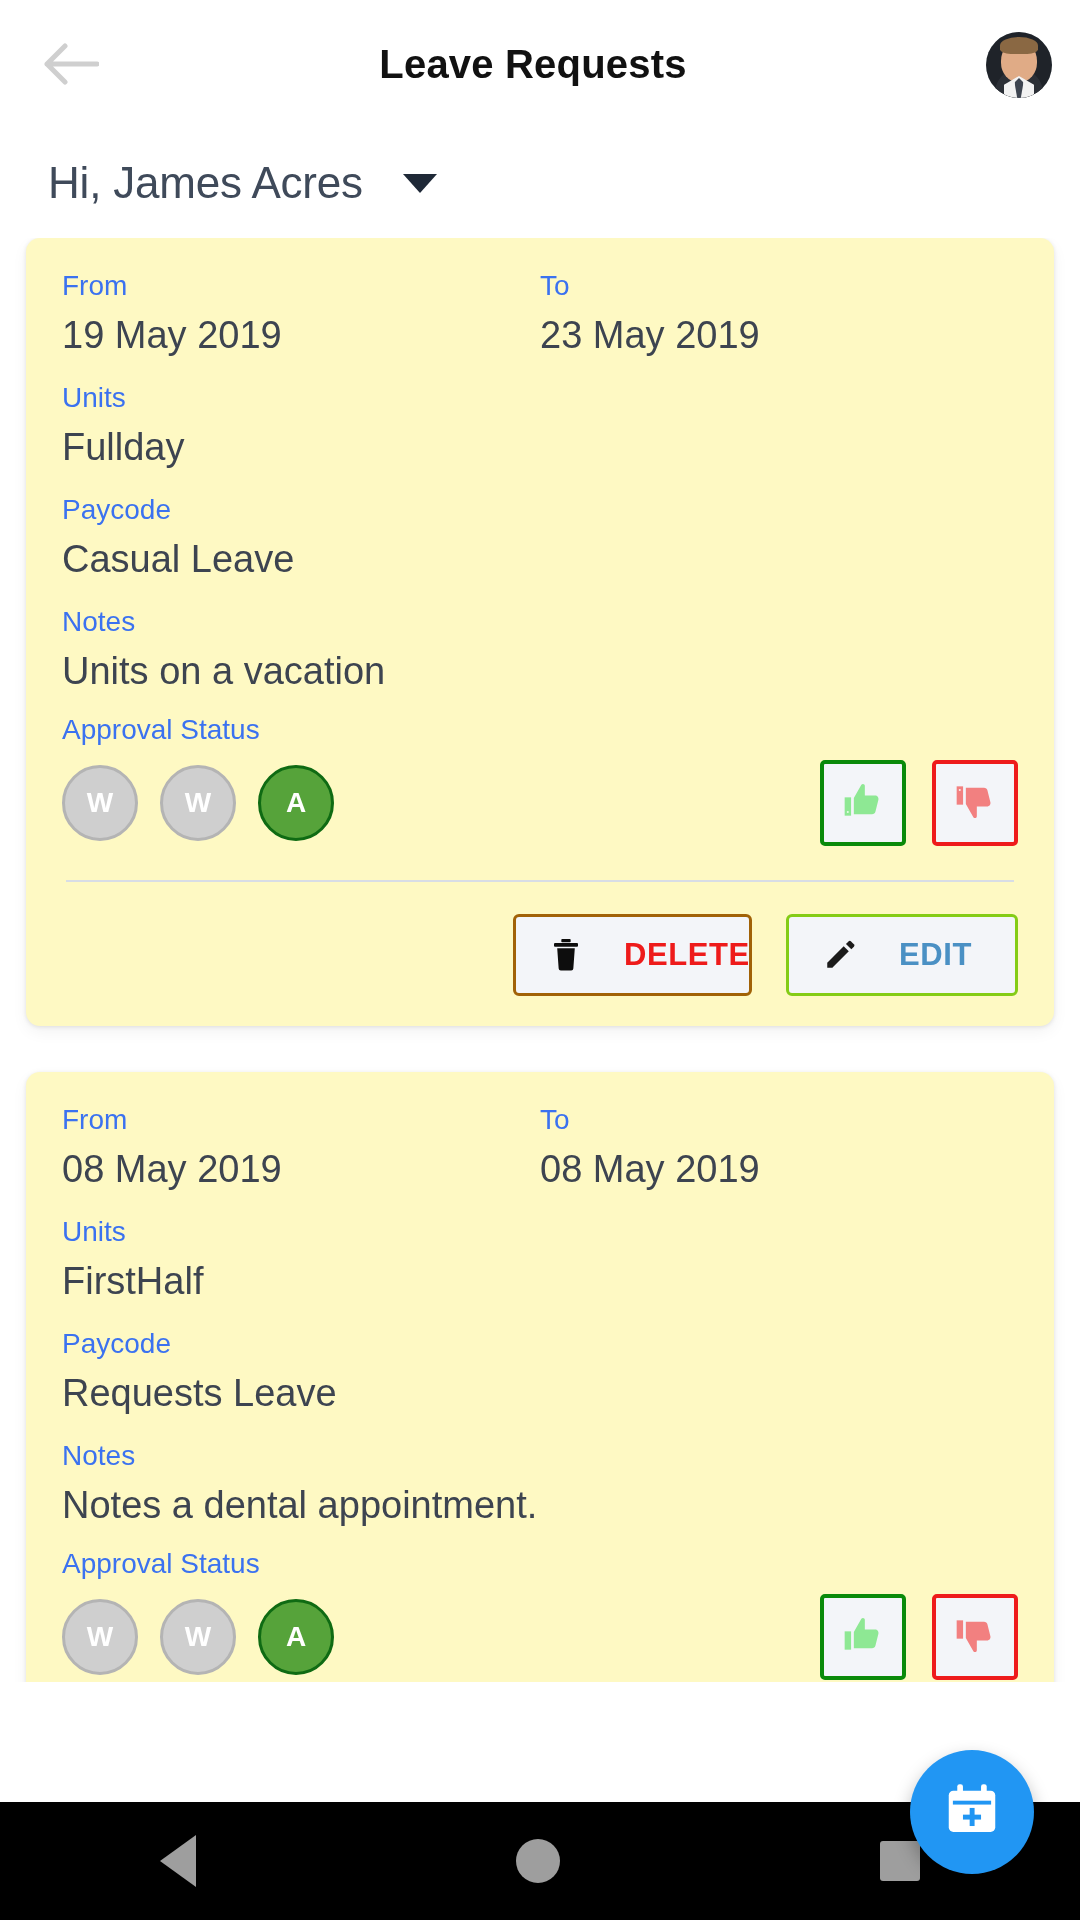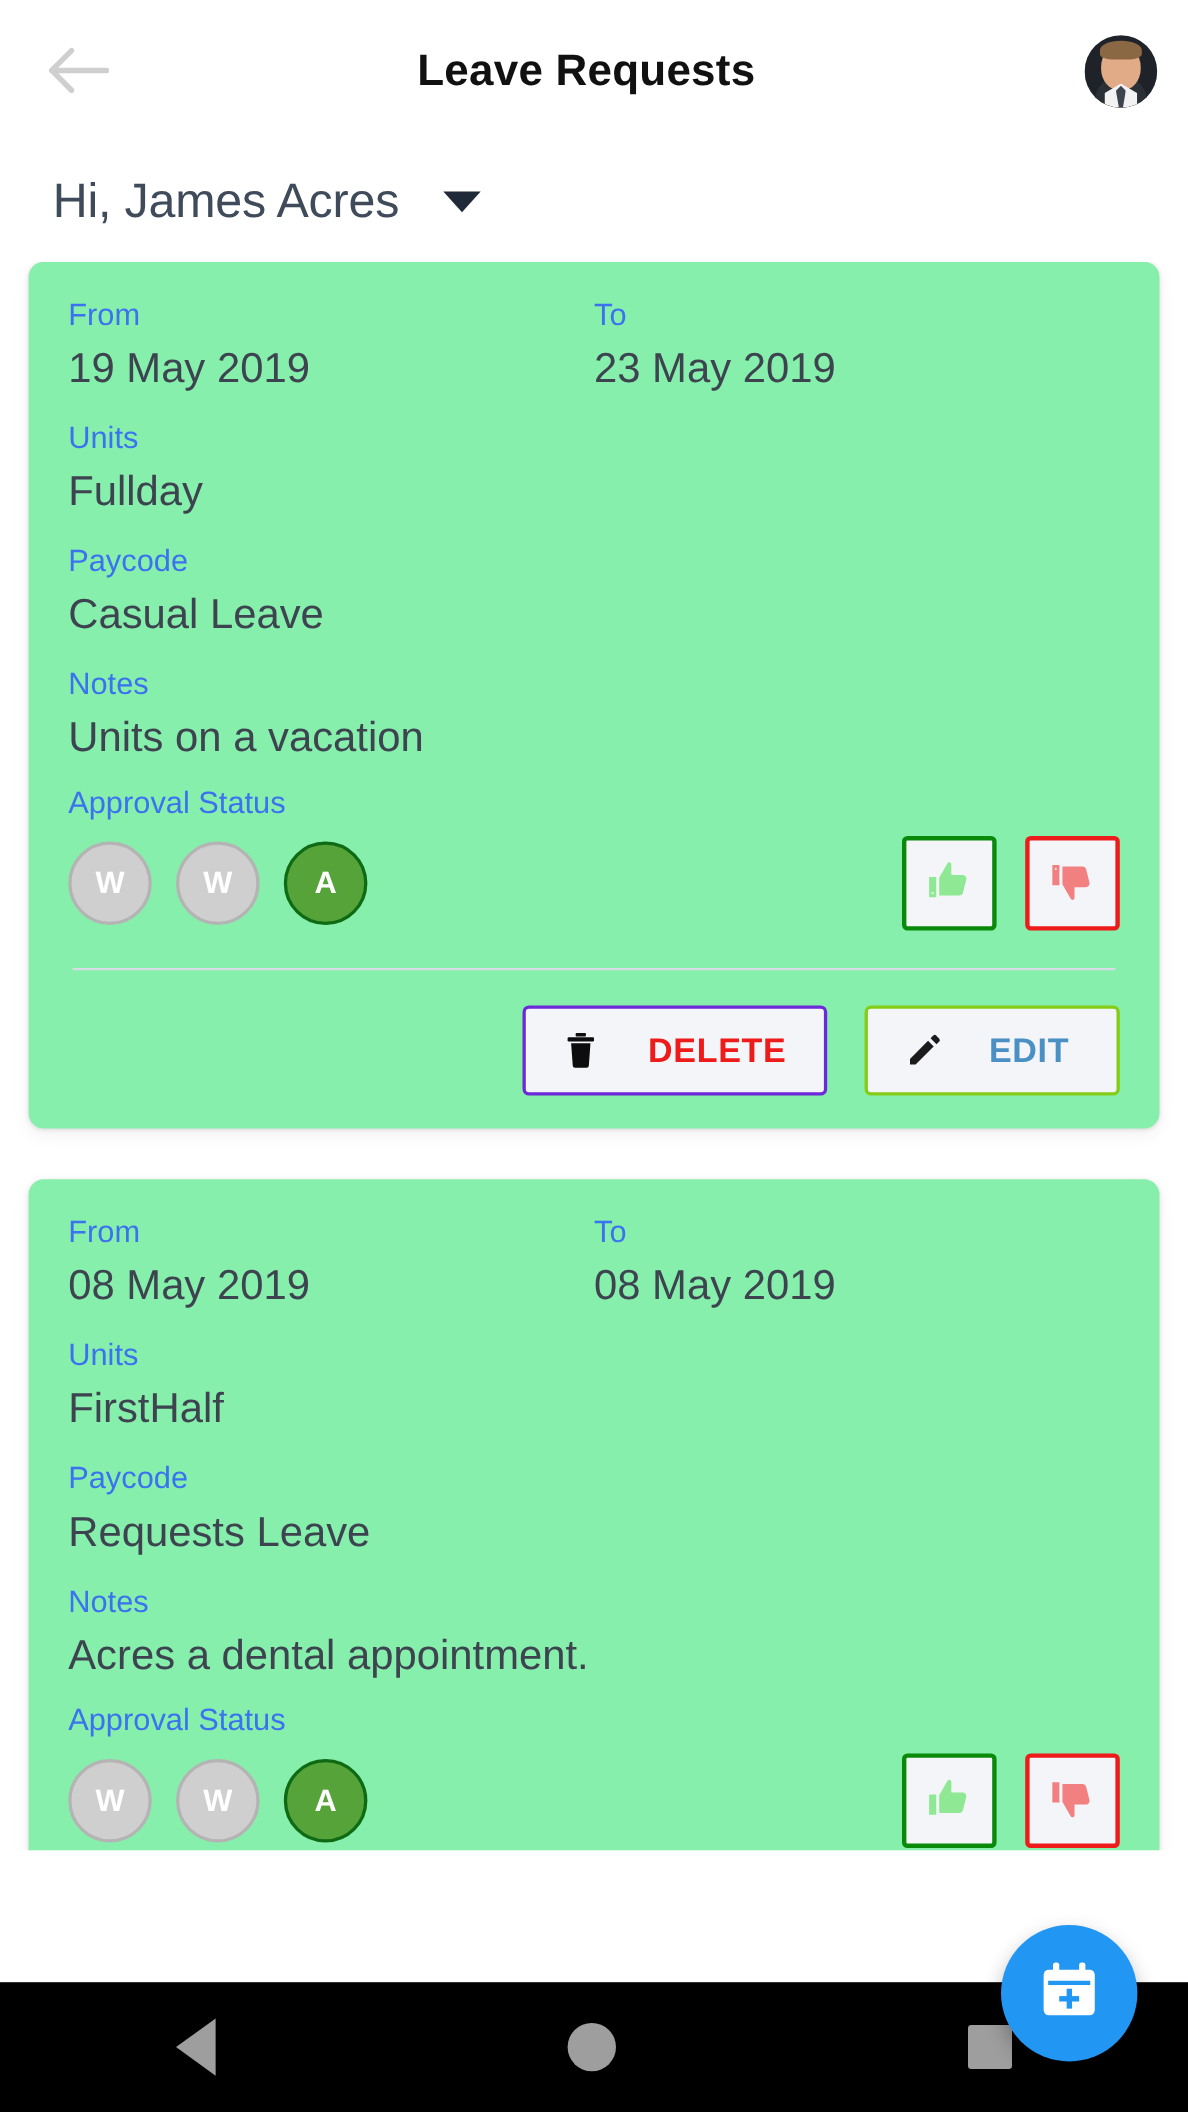--- a/index.html
+++ b/index.html
@@ -107,21 +107,21 @@
   }
 
   
   .content {
     flex: 1 1 auto;
     position: relative;
     overflow: hidden;
     padding: 0 26px;
   }
   .card {
-    background: #86efac;
+    background: #fef9c3;
     border-radius: 14px;
     box-shadow: 0 1px 4px rgba(0,0,0,.10), 0 6px 16px rgba(0,0,0,.05);
     padding: 34px 36px 30px 36px;
     margin-bottom: 46px;
   }
   .row2 { display: flex; }
   .col { width: 50%; }
   .lbl {
     color: #3b72f0;
     font-size: 28px;
@@ -185,21 +185,21 @@
     padding: 0 34px;
     background: #f3f5f9;
   }
   .crud-btn .ico { display: flex; align-items: center; }
   .crud-btn .txt {
     font-size: 31px;
     font-weight: bold;
     letter-spacing: .6px;
     margin-left: 42px;
   }
-  .crud-btn.delete { border: 3px solid #6d28d9; width: 277px; justify-content: space-between; }
+  .crud-btn.delete { border: 3px solid #a16207; width: 239px; justify-content: space-between; }
   .crud-btn.delete .txt { color: #ee1b1b; }
   .crud-btn.edit { border: 3px solid #84cc16; width: 232px; margin-left: 34px; }
   .crud-btn.edit .txt { color: #4a90c4; }
 
   
   .fab {
     position: absolute;
     right: 46px; bottom: 46px;
     width: 124px; height: 124px;
     border-radius: 50%;
@@ -349,21 +349,21 @@
         <div class="col">
           <div class="lbl">To</div>
           <div class="val">08 May 2019</div>
         </div>
       </div>
       <div class="lbl">Units</div>
       <div class="val">FirstHalf</div>
       <div class="lbl">Paycode</div>
       <div class="val">Requests Leave</div>
       <div class="lbl">Notes</div>
-      <div class="val last">Acres a dental appointment.</div>
+      <div class="val last">Notes a dental appointment.</div>
       <div class="lbl">Approval Status</div>
 
       <div class="approval-row">
         <div class="status-dots">
           <div class="dot waiting">W</div>
           <div class="dot waiting">W</div>
           <div class="dot approved">A</div>
         </div>
         <div class="vote-btns">
           <div class="vote-btn up">

